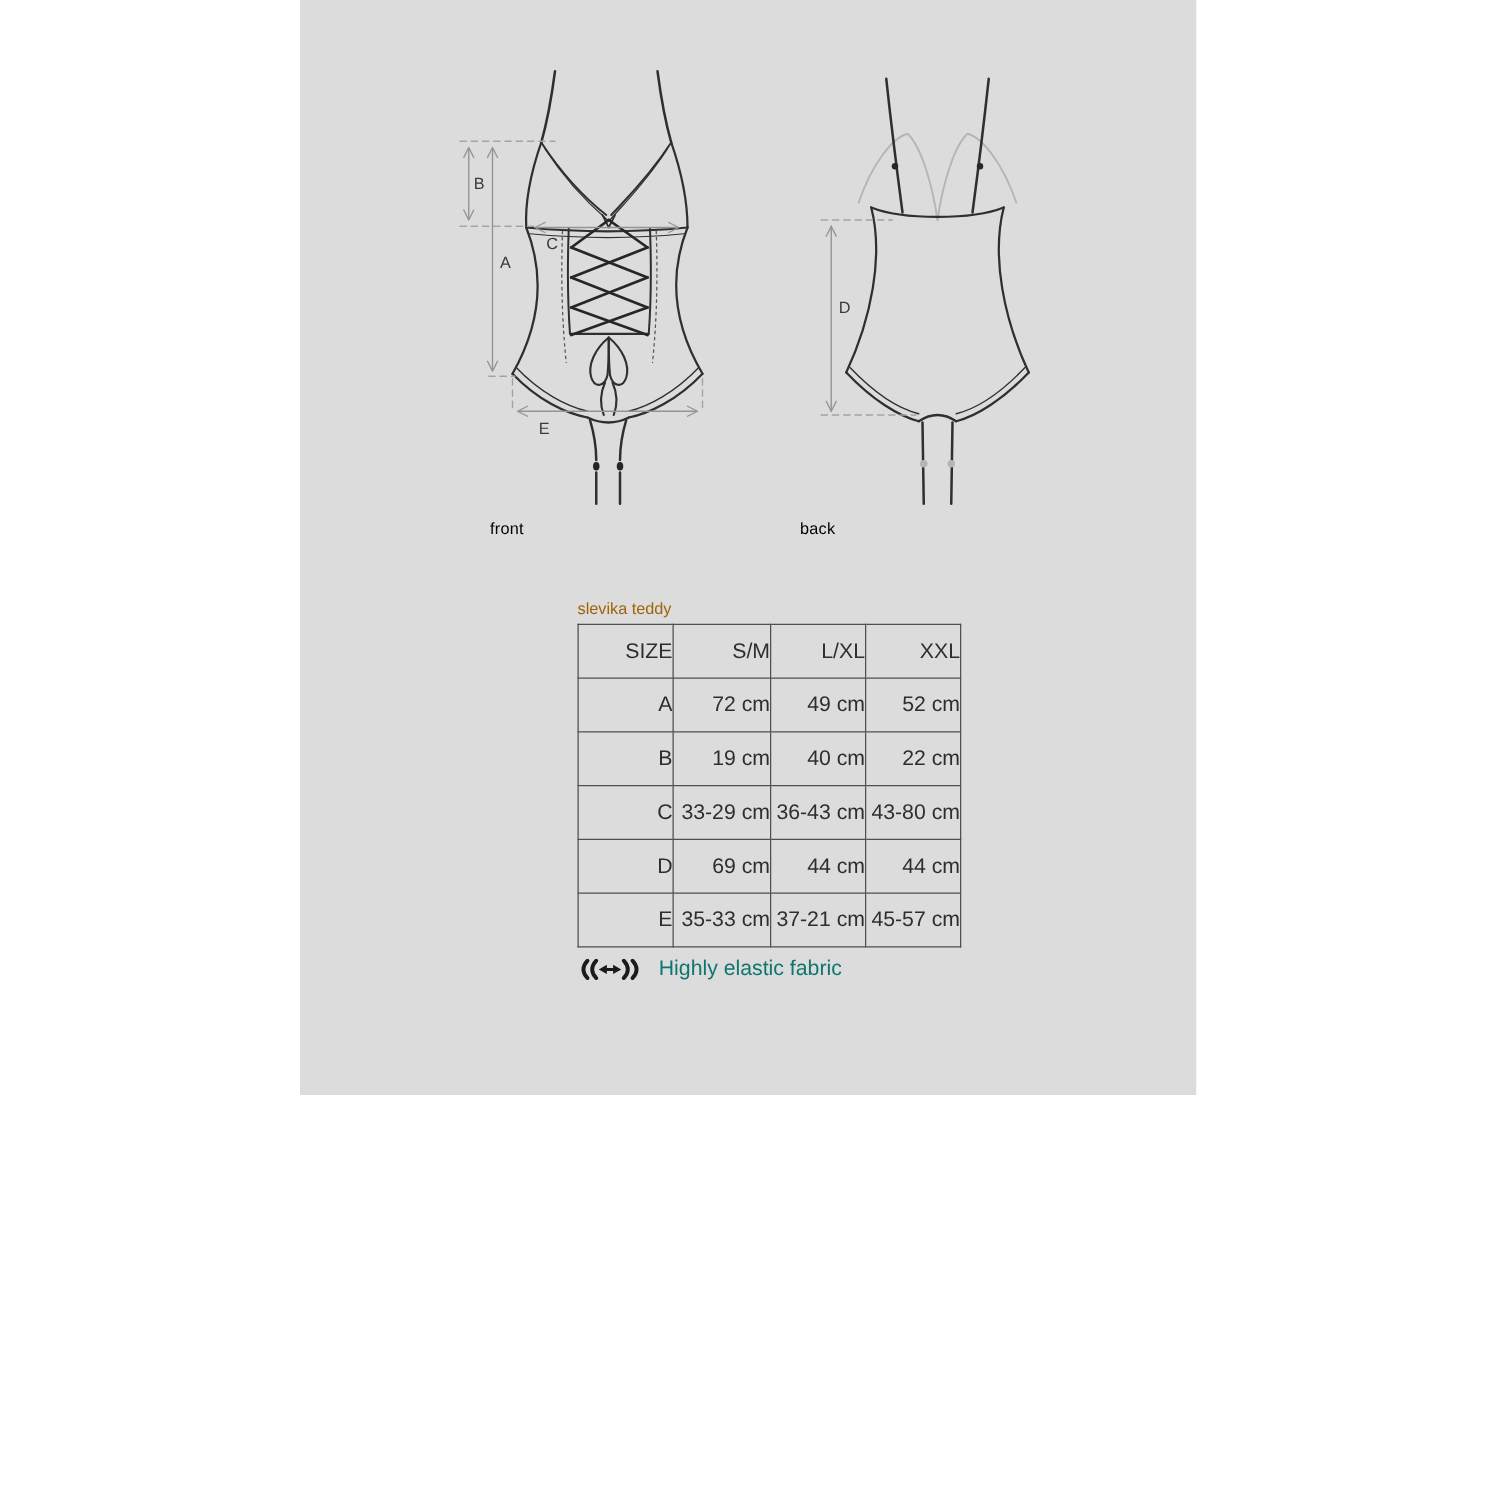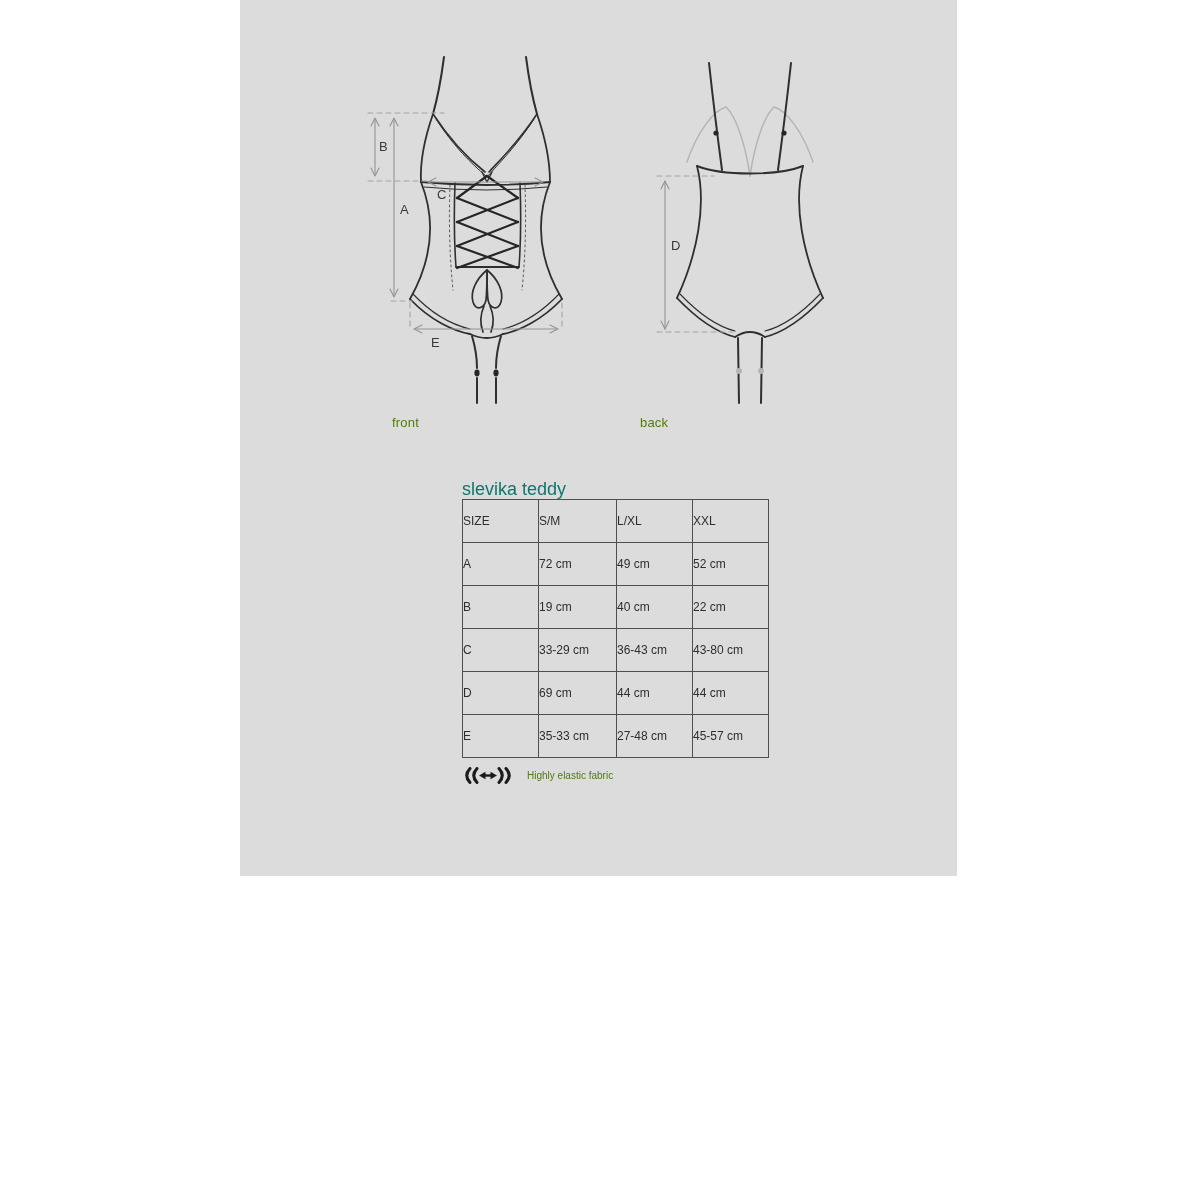--- a/index.html
+++ b/index.html
@@ -18,65 +18,65 @@
   }
   .drawings-svg {
     position: absolute;
     left: 0; top: 0;
     width: 717px; height: 440px;
     display: block;
   }
   .view-caption {
     position: absolute;
     font-size: 13px;
-    color: #4d7c0f;
+    color: #000000;
     letter-spacing: 0.2px;
   }
   .caption-front { left: 152px; top: 415px; }
   .caption-back  { left: 400px; top: 415px; }
 
   .chart-title {
     position: absolute;
     left: 222px; top: 479px;
-    font-size: 18px;
-    color: #0f766e;
+    font-size: 13px;
+    color: #a16207;
   }
   table.size-table {
     position: absolute;
     left: 222px; top: 499px;
     border-collapse: collapse;
     table-layout: fixed;
   }
   table.size-table td, table.size-table th {
     border: 1px solid #4f4f4f;
     height: 43px;
-    text-align: left;
+    text-align: right;
     vertical-align: middle;
-    font-size: 12px;
+    font-size: 17px;
     font-weight: normal;
     color: #2e2e2e;
     padding: 0;
   }
   .col-size { width: 76px; }
   .col-sm   { width: 78px; }
   .col-lxl  { width: 76px; }
   .col-xxl  { width: 76px; }
 
   .footnote {
     position: absolute;
     left: 222px; top: 765px;
     display: flex;
     align-items: center;
     height: 20px;
   }
   .footnote .elastic-icon { display: block; }
   .footnote-text {
     margin-left: 13px;
-    font-size: 10px;
-    color: #4d7c0f;
+    font-size: 17px;
+    color: #0f766e;
   }
   .dim-letter {
     font-family: "Liberation Sans", sans-serif;
     font-size: 13px;
     fill: #3a3a3a;
   }
 </style>
 </head>
 <body>
 
@@ -249,21 +249,21 @@
     </tr>
     <tr>
       <td>D</td>
       <td>69 cm</td>
       <td>44 cm</td>
       <td>44 cm</td>
     </tr>
     <tr>
       <td>E</td>
       <td>35-33 cm</td>
-      <td>27-48 cm</td>
+      <td>37-21 cm</td>
       <td>45-57 cm</td>
     </tr>
   </tbody>
     </table>
 
   <div class="footnote">
     <svg class="elastic-icon" width="52" height="17" viewBox="0 0 52 17" fill="none">
       <path d="M 8,1.5 Q 1.5,8.5 8,15.5" stroke="#1b1b1b" stroke-width="3" stroke-linecap="round"></path>
       <path d="M 15,1.5 Q 8.5,8.5 15,15.5" stroke="#1b1b1b" stroke-width="3" stroke-linecap="round"></path>
       <path d="M 44,1.5 Q 50.5,8.5 44,15.5" stroke="#1b1b1b" stroke-width="3" stroke-linecap="round"></path>

